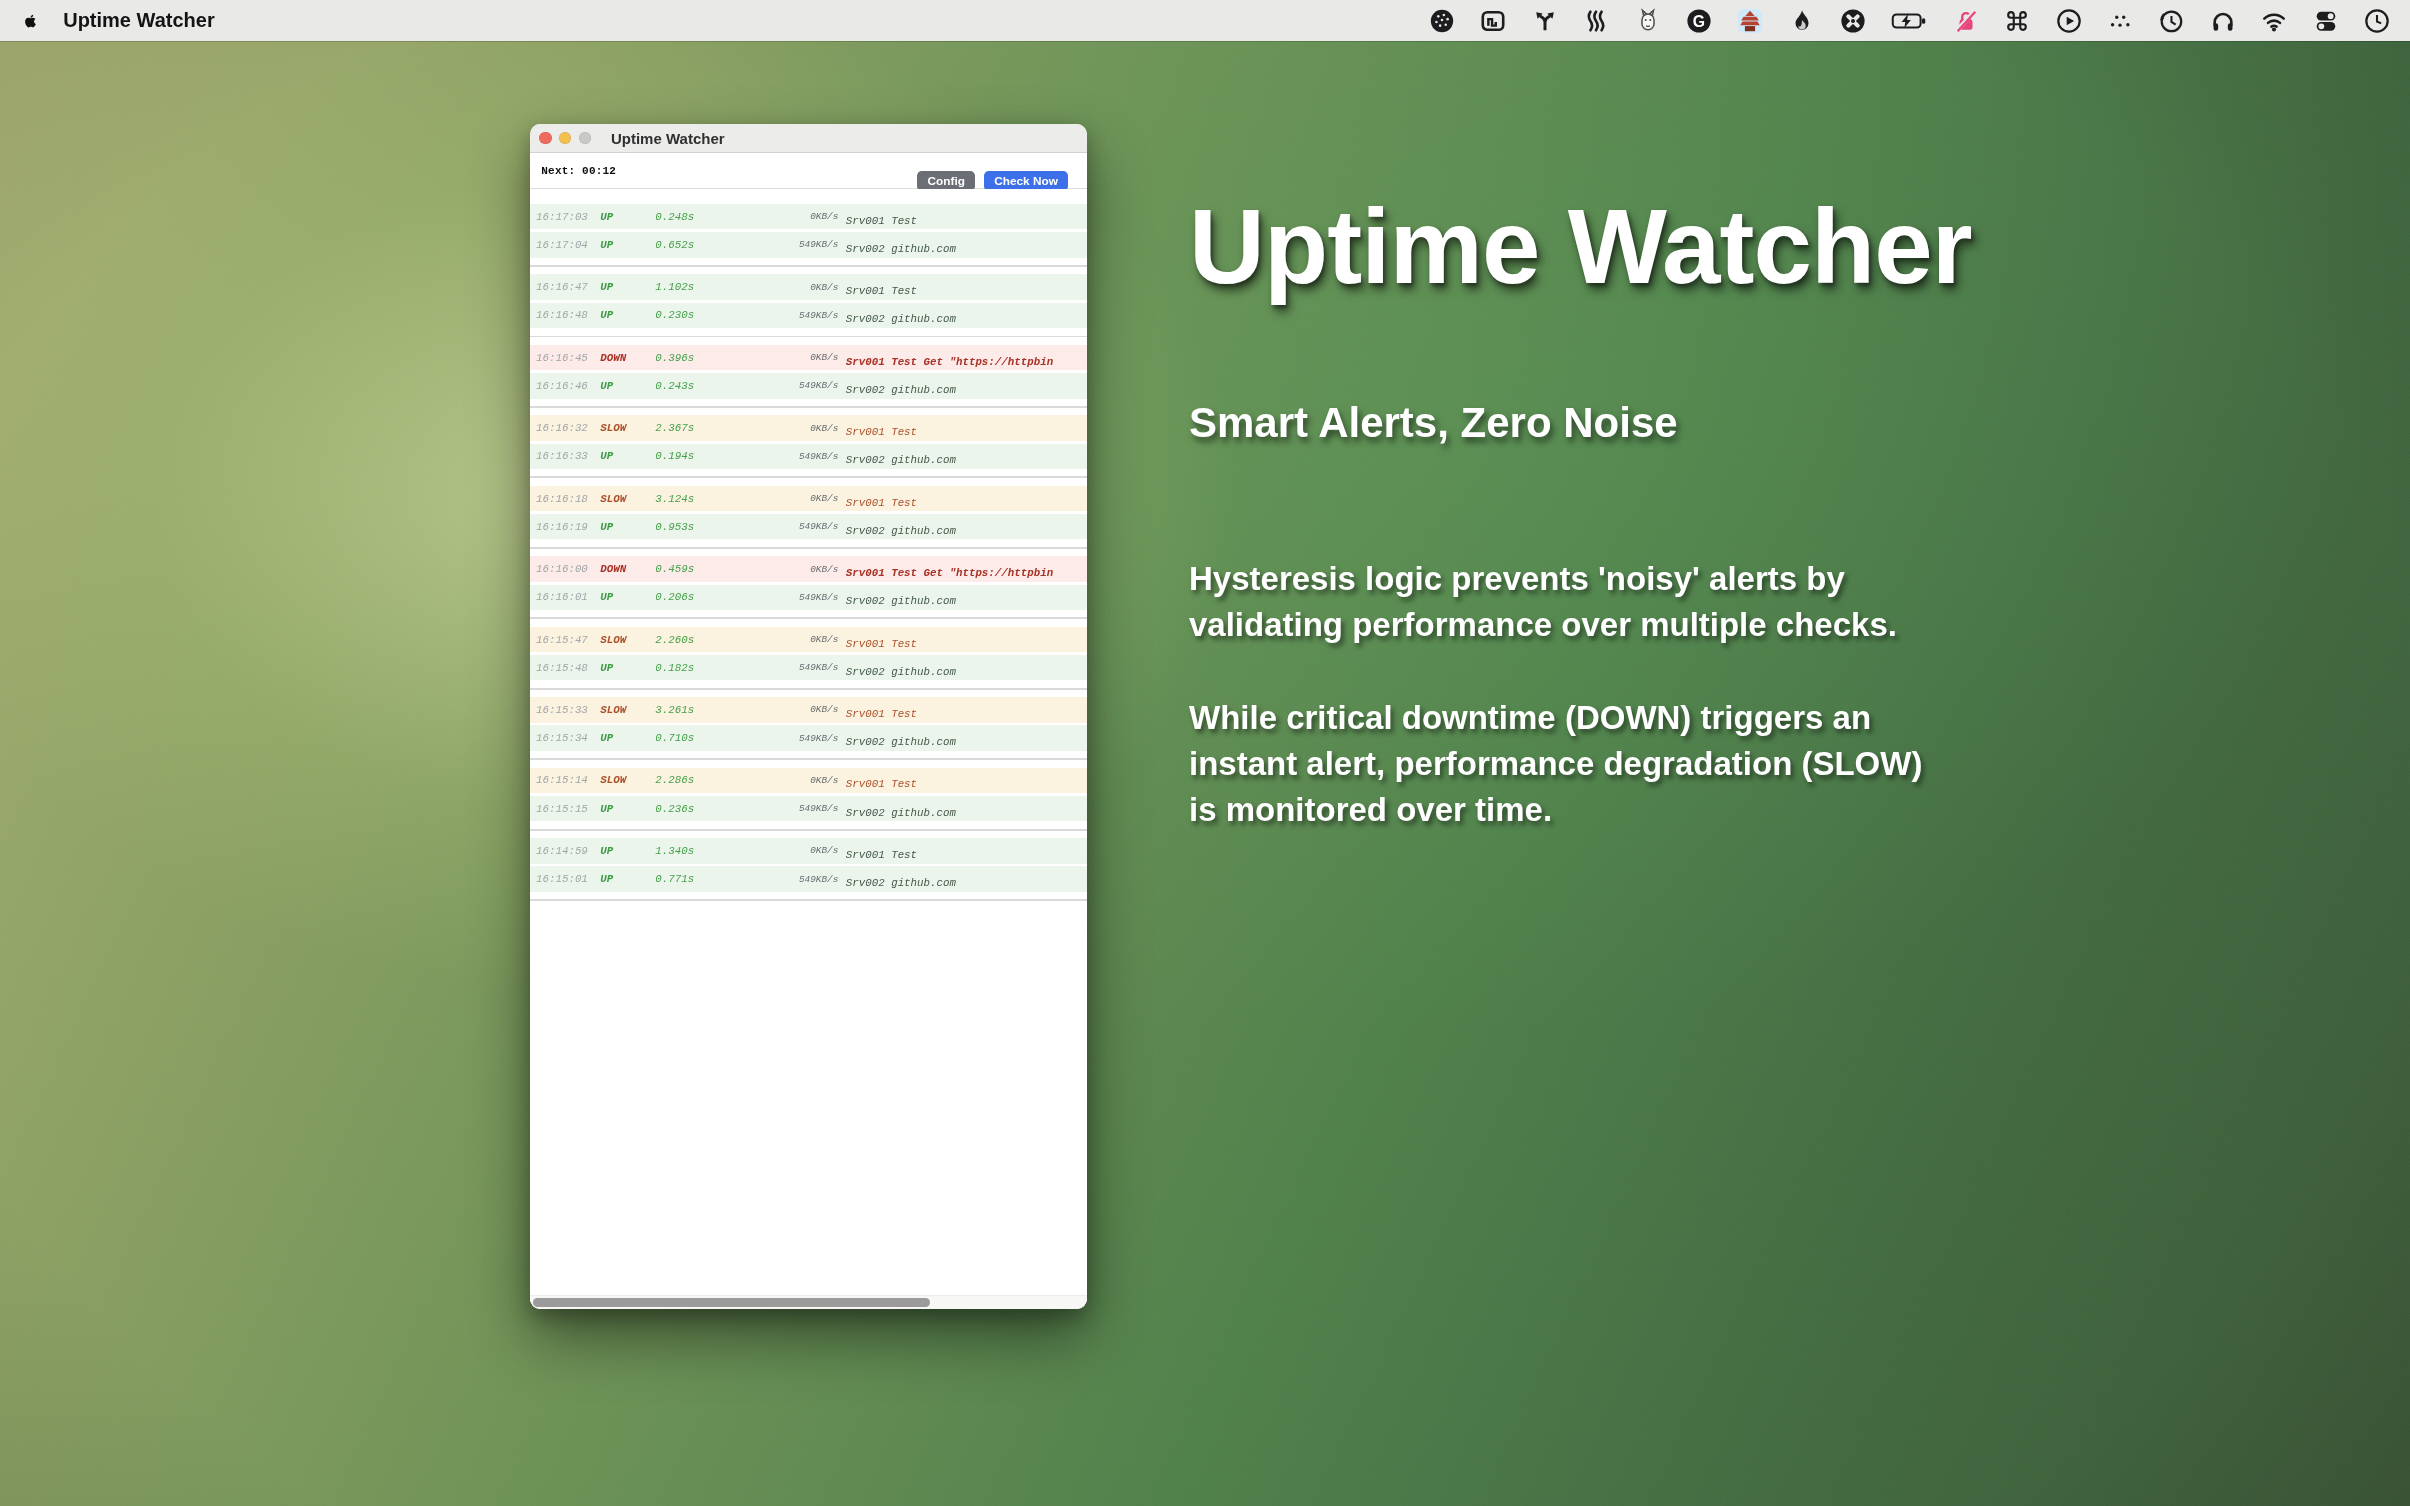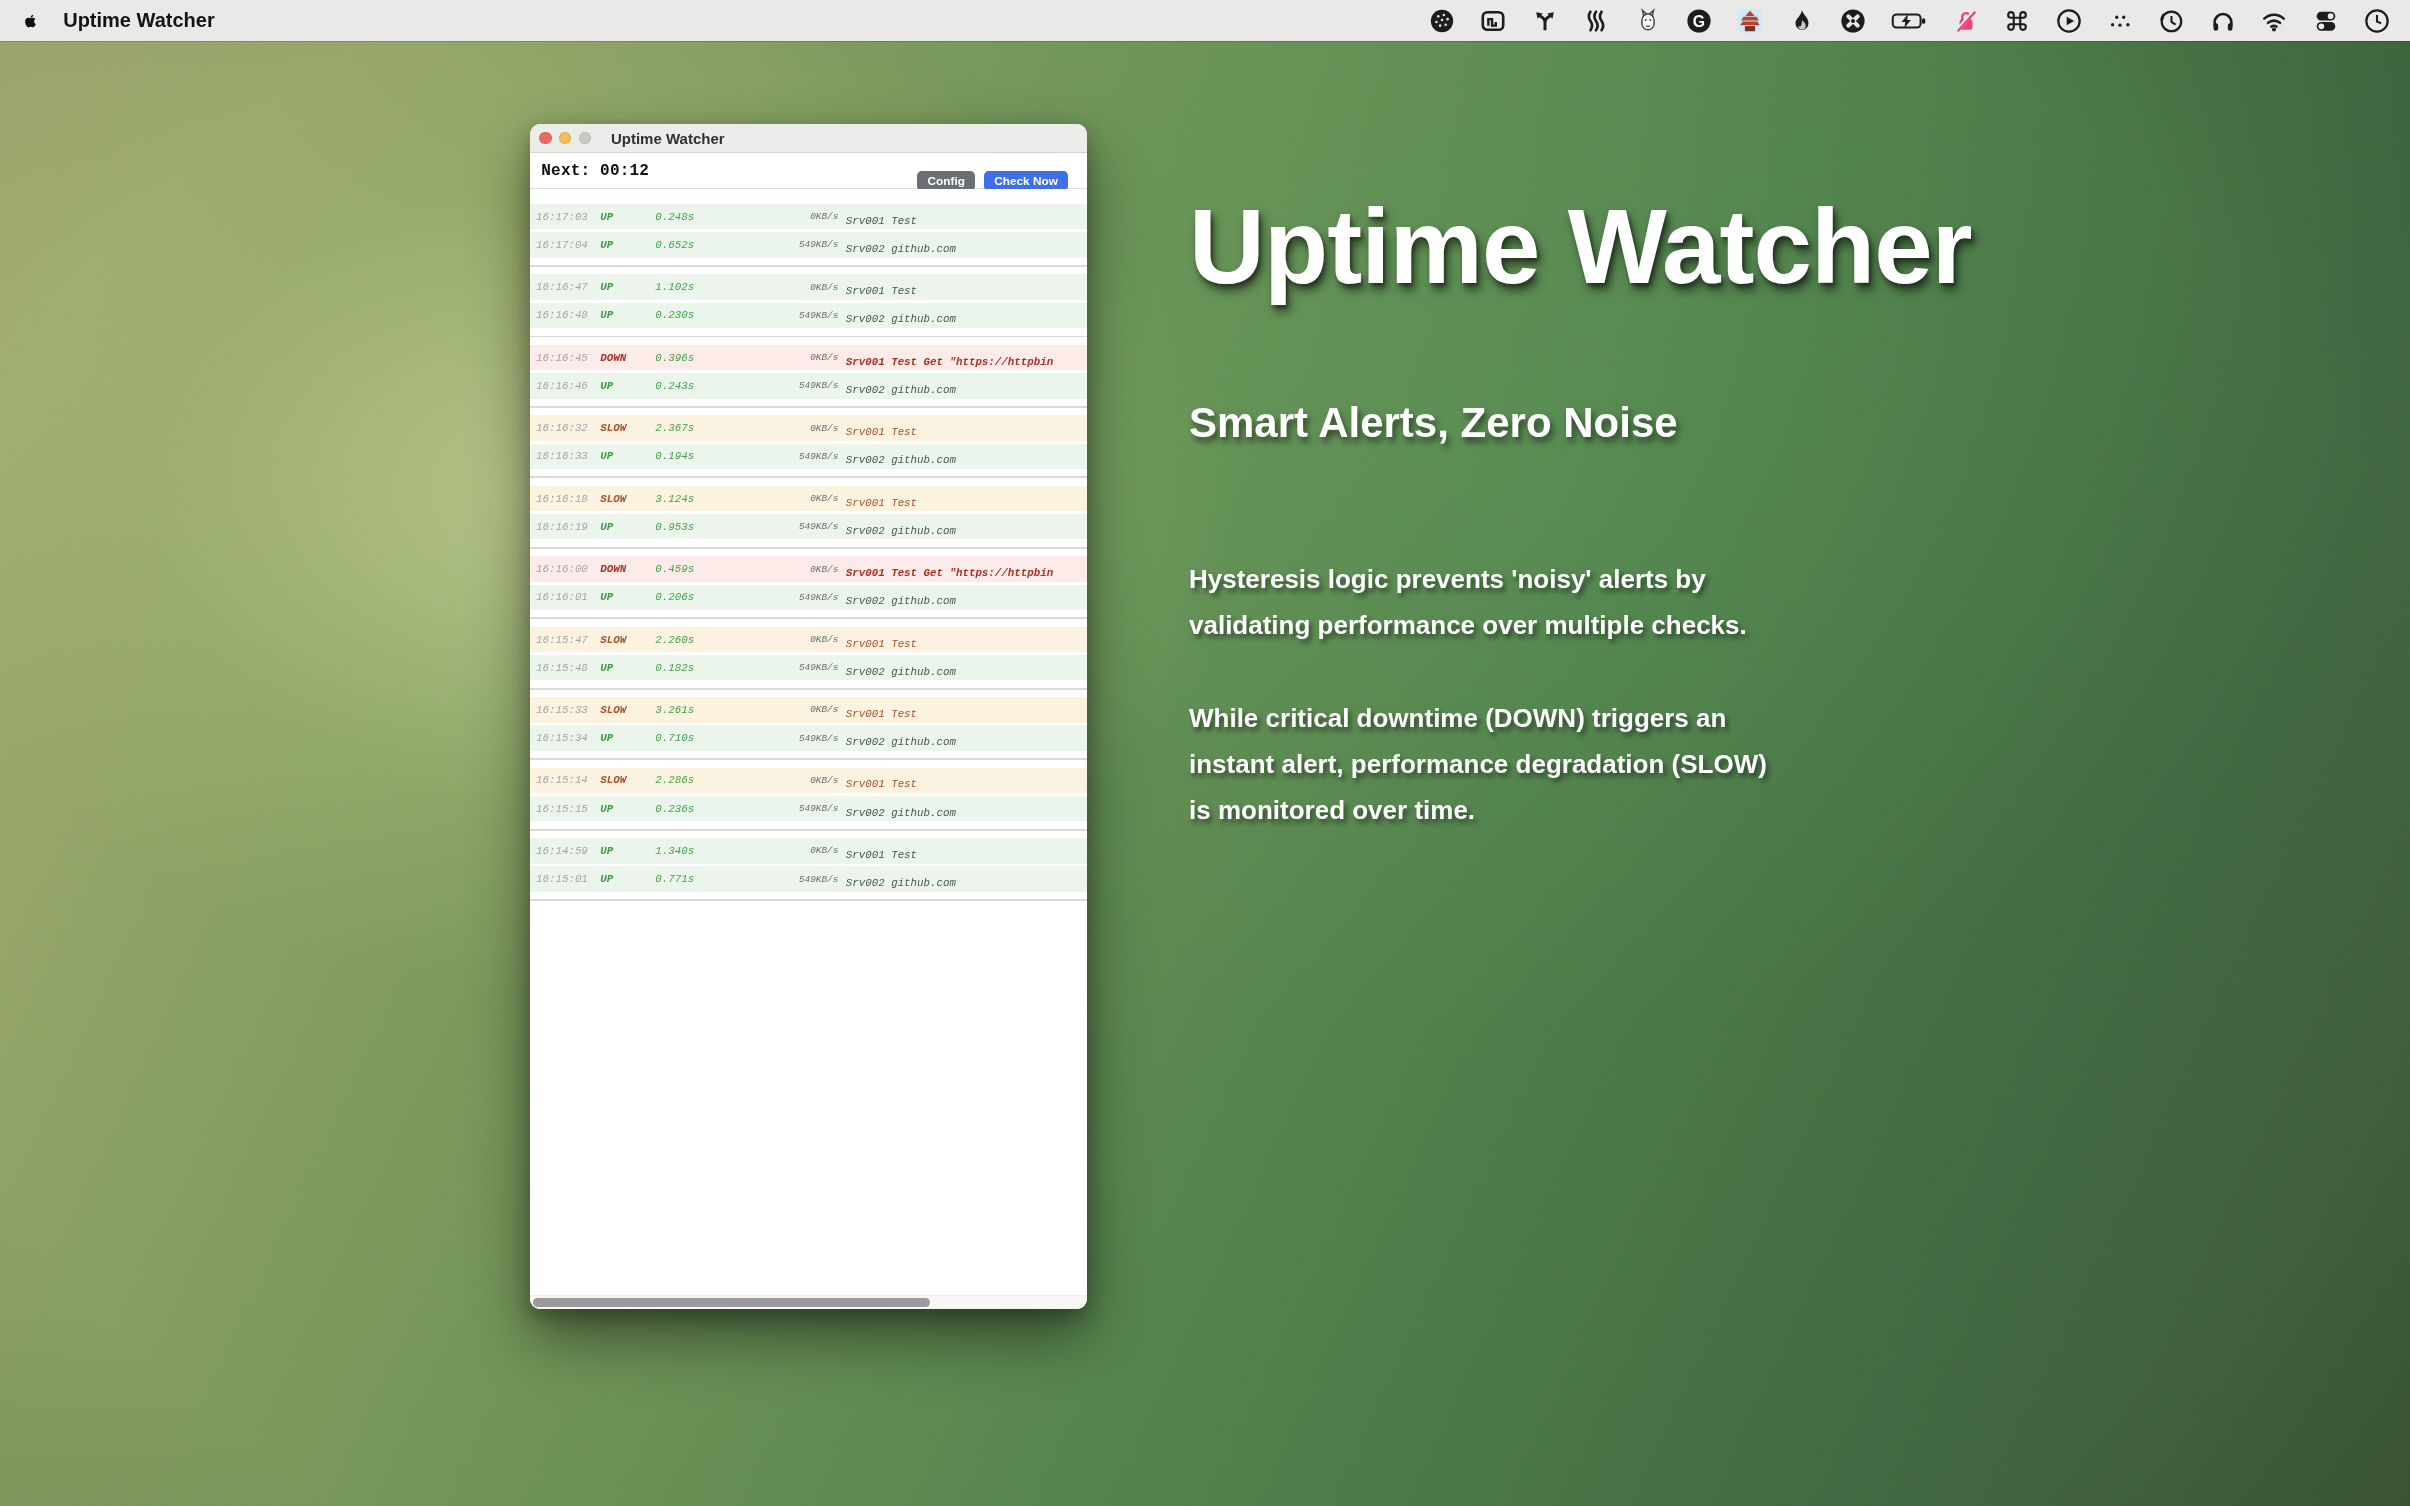--- a/index.html
+++ b/index.html
@@ -33,21 +33,21 @@
   .traffic{display:flex;gap:7.5px;}
   .light{width:12.2px;height:12.2px;border-radius:50%;box-shadow:inset 0 0 0 0.5px rgba(0,0,0,.15);}
   .light.red{background:#ee6a5e;}
   .light.yellow{background:#f5bf4f;}
   .light.gray{background:#c9c9c5;}
   .wtitle{margin-left:20px;font-size:15px;font-weight:bold;color:#303030;}
 
   .toolbar{height:35px;flex:0 0 auto;background:#fff;border-bottom:0.9px solid #dddddb;
     display:flex;align-items:center;padding:0 11.3px;}
   .nextlabel{font-family:"Liberation Mono","DejaVu Sans Mono",monospace;font-weight:bold;
-    font-size:16px;color:#0e0e0e;letter-spacing:0.2px;}
+    font-size:11px;color:#0e0e0e;letter-spacing:0.2px;}
   .toolbtns{margin-left:auto;display:flex;gap:8.5px;padding-right:7.5px;}
   .btn{height:20px;border:none;border-radius:4.7px;color:#fff;font-family:"Liberation Sans",sans-serif;
     font-size:11.8px;font-weight:bold;padding:0 10.4px;display:flex;align-items:center;cursor:default;margin-top:20px;}
   .btn.config{background:#6b6e75;}
   .btn.check{background:#3d6fe8;}
 
   .content{flex:1;background:#fff;padding-top:15px;position:relative;overflow:hidden;}
   .row{height:25.4px;margin-bottom:2.8px;display:flex;align-items:center;padding-left:6px;
     font-family:"Liberation Mono","DejaVu Sans Mono",monospace;font-size:10.8px;font-style:italic;}
   .row.up{background:#ecf5ec;}
@@ -68,21 +68,21 @@
   .hscroll{position:absolute;left:0;right:0;bottom:0;height:13px;background:#f7f7f5;
     border-top:0.9px solid #ededeb;}
   .hthumb{position:absolute;left:2.8px;top:1.9px;width:397px;height:9.4px;border-radius:4.7px;background:#9b9b9b;}
 
   
   .hero-title{position:absolute;left:1189px;top:194px;font-size:105px;font-weight:bold;color:#fff;
     letter-spacing:-0.9px;white-space:nowrap;line-height:1;
     text-shadow:3.8px 6.6px 9.4px rgba(0,0,0,.5),1.9px 2.8px 3.8px rgba(0,0,0,.35);}
   .hero-subtitle{position:absolute;left:1189px;top:402px;font-size:42px;font-weight:bold;color:#fff;
     white-space:nowrap;line-height:1;text-shadow:2.8px 4.7px 6.6px rgba(0,0,0,.5);}
-  .hero-p{position:absolute;left:1189px;font-size:26px;font-weight:bold;color:#fff;line-height:46px;
+  .hero-p{position:absolute;left:1189px;font-size:33px;font-weight:bold;color:#fff;line-height:46px;
     white-space:pre-line;text-shadow:2.8px 3.8px 5.6px rgba(0,0,0,.48);}
   .hero-p.p1{top:556px;}
   .hero-p.p2{top:695px;}
 </style>
 </head>
 <body>
 
 <div class="desktop">
   <svg class="noise" width="2411" height="1507" viewBox="0 0 2560 1600">
     <filter id="grain">

